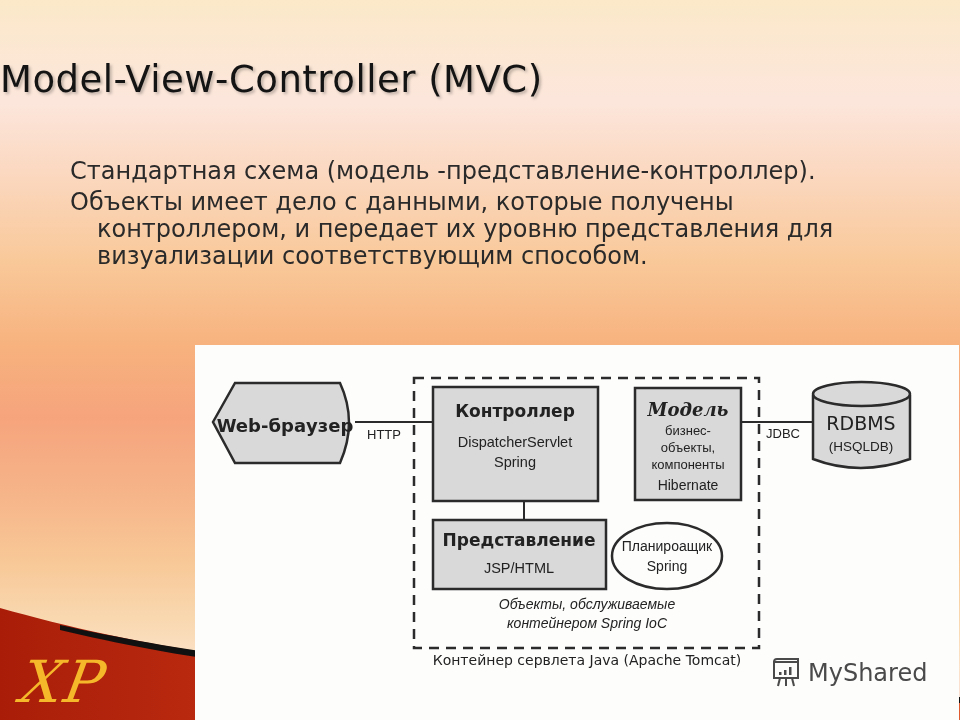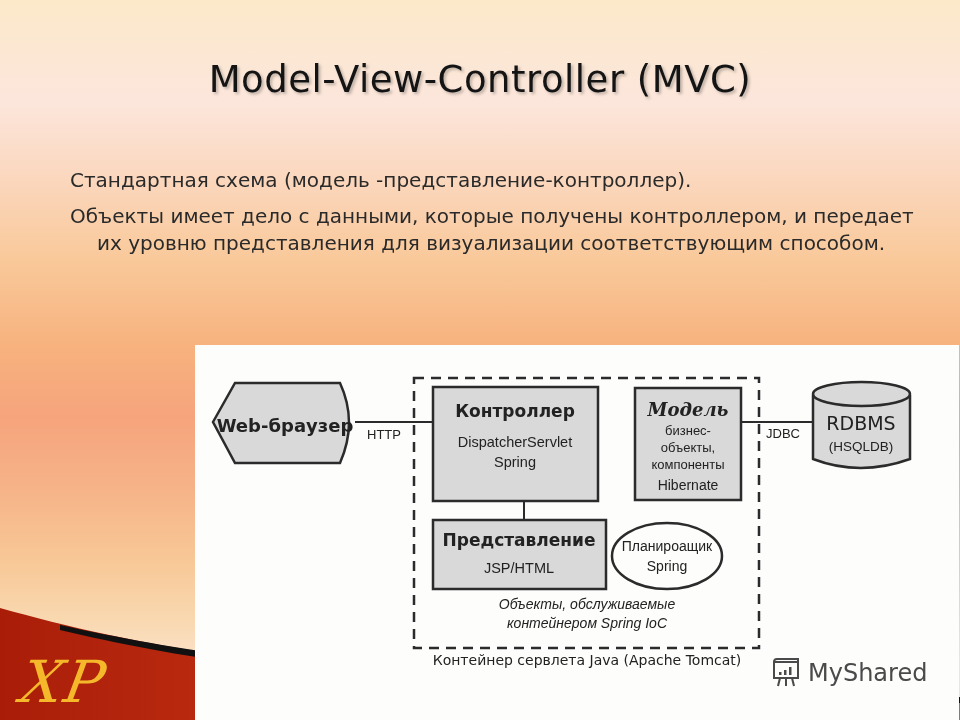--- a/index.html
+++ b/index.html
@@ -4,29 +4,29 @@
 <style>
   html, body { margin: 0; padding: 0; }
   body {
     width: 960px; height: 720px; position: relative; overflow: hidden;
     font-family: "DejaVu Sans", sans-serif;
     background: linear-gradient(to bottom,
       #fbe9c9 0%, #fce6dc 14%, #fbd8c0 24%, #f9c99a 36%, #f7b27e 48%,
       #f6a47c 58%, #f6b388 68%, #f8c897 78%, #f9d8b0 86%, #fbe2c8 92%, #f8dcd8 100%);
   }
   .title {
-    position: absolute; left: 0; width: 960px; top: 58px; text-align: center;
+    position: absolute; left: 0; width: 960px; top: 58px; 
     font-family: "DejaVu Sans", sans-serif; font-size: 37px; color: #141414;
     letter-spacing: 0.5px;
     text-shadow: 2px 2px 3px rgba(0,0,0,0.25);
   }
   .bullets { position: absolute; left: 70px; top: 158px; width: 850px; }
   .para {
-    font-family: "DejaVu Sans", sans-serif; font-size: 20px; color: #2a2a2a;
-    line-height: 27px; margin-bottom: 4px; padding-left: 27px; text-indent: -27px; margin-top: 9px;
+    font-family: "DejaVu Sans", sans-serif; font-size: 24px; color: #2a2a2a;
+    line-height: 27px; margin-bottom: 4px; padding-left: 27px; text-indent: -27px;
   }
   
   .swoosh { position: absolute; left: 0; top: 580px; width: 960px; height: 140px; }
   .xp-logo {
     position: absolute; left: 22px; top: 648px; font-family: "DejaVu Serif", serif;
     font-style: italic; font-size: 58px; color: #f5b82a; letter-spacing: 2px;
     transform: skewX(-10deg);
   }
   .figure {
     position: absolute; left: 195px; top: 345px; width: 764px; height: 393px;

